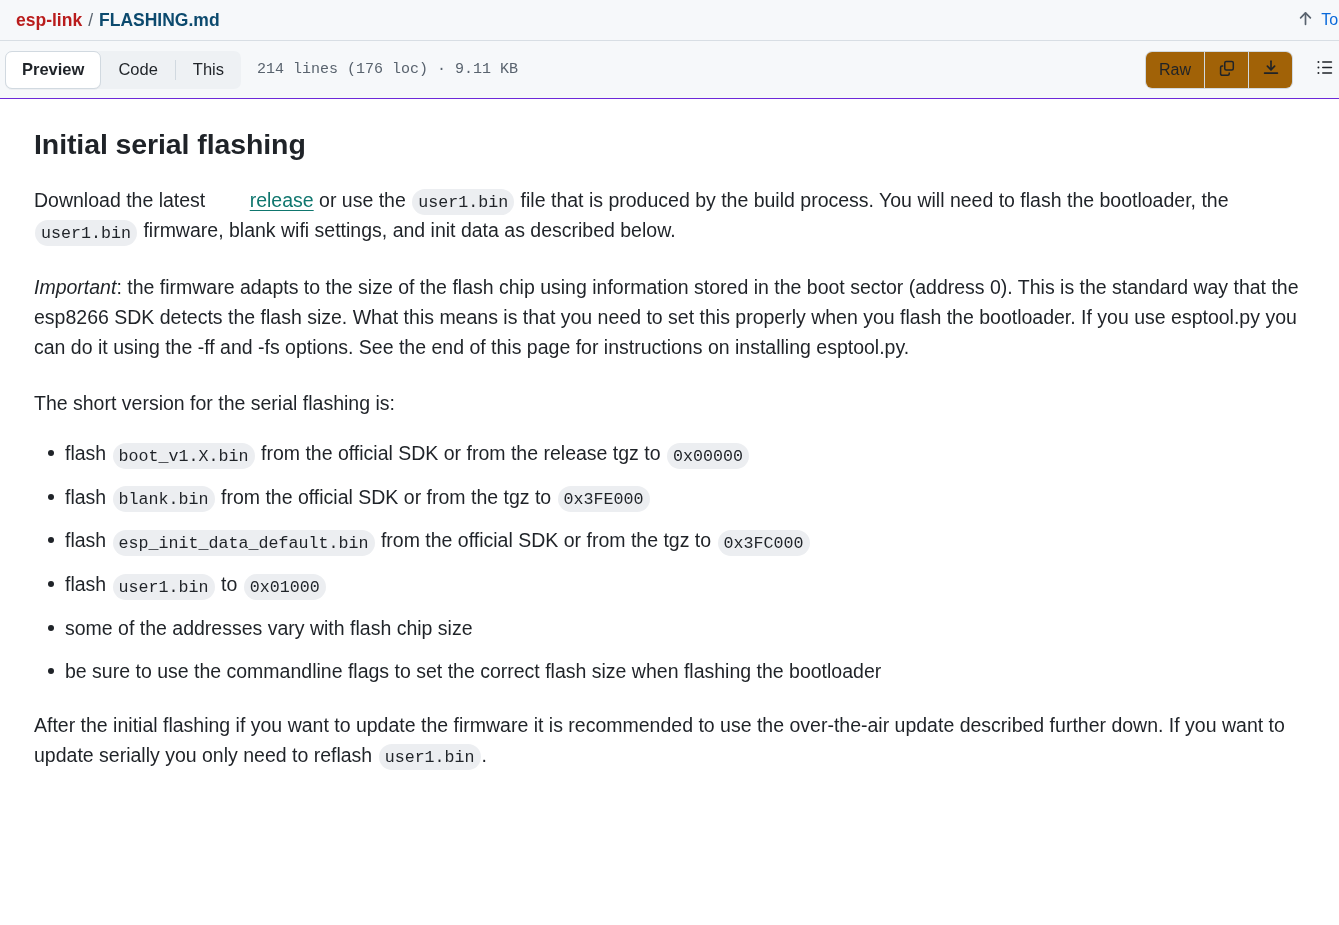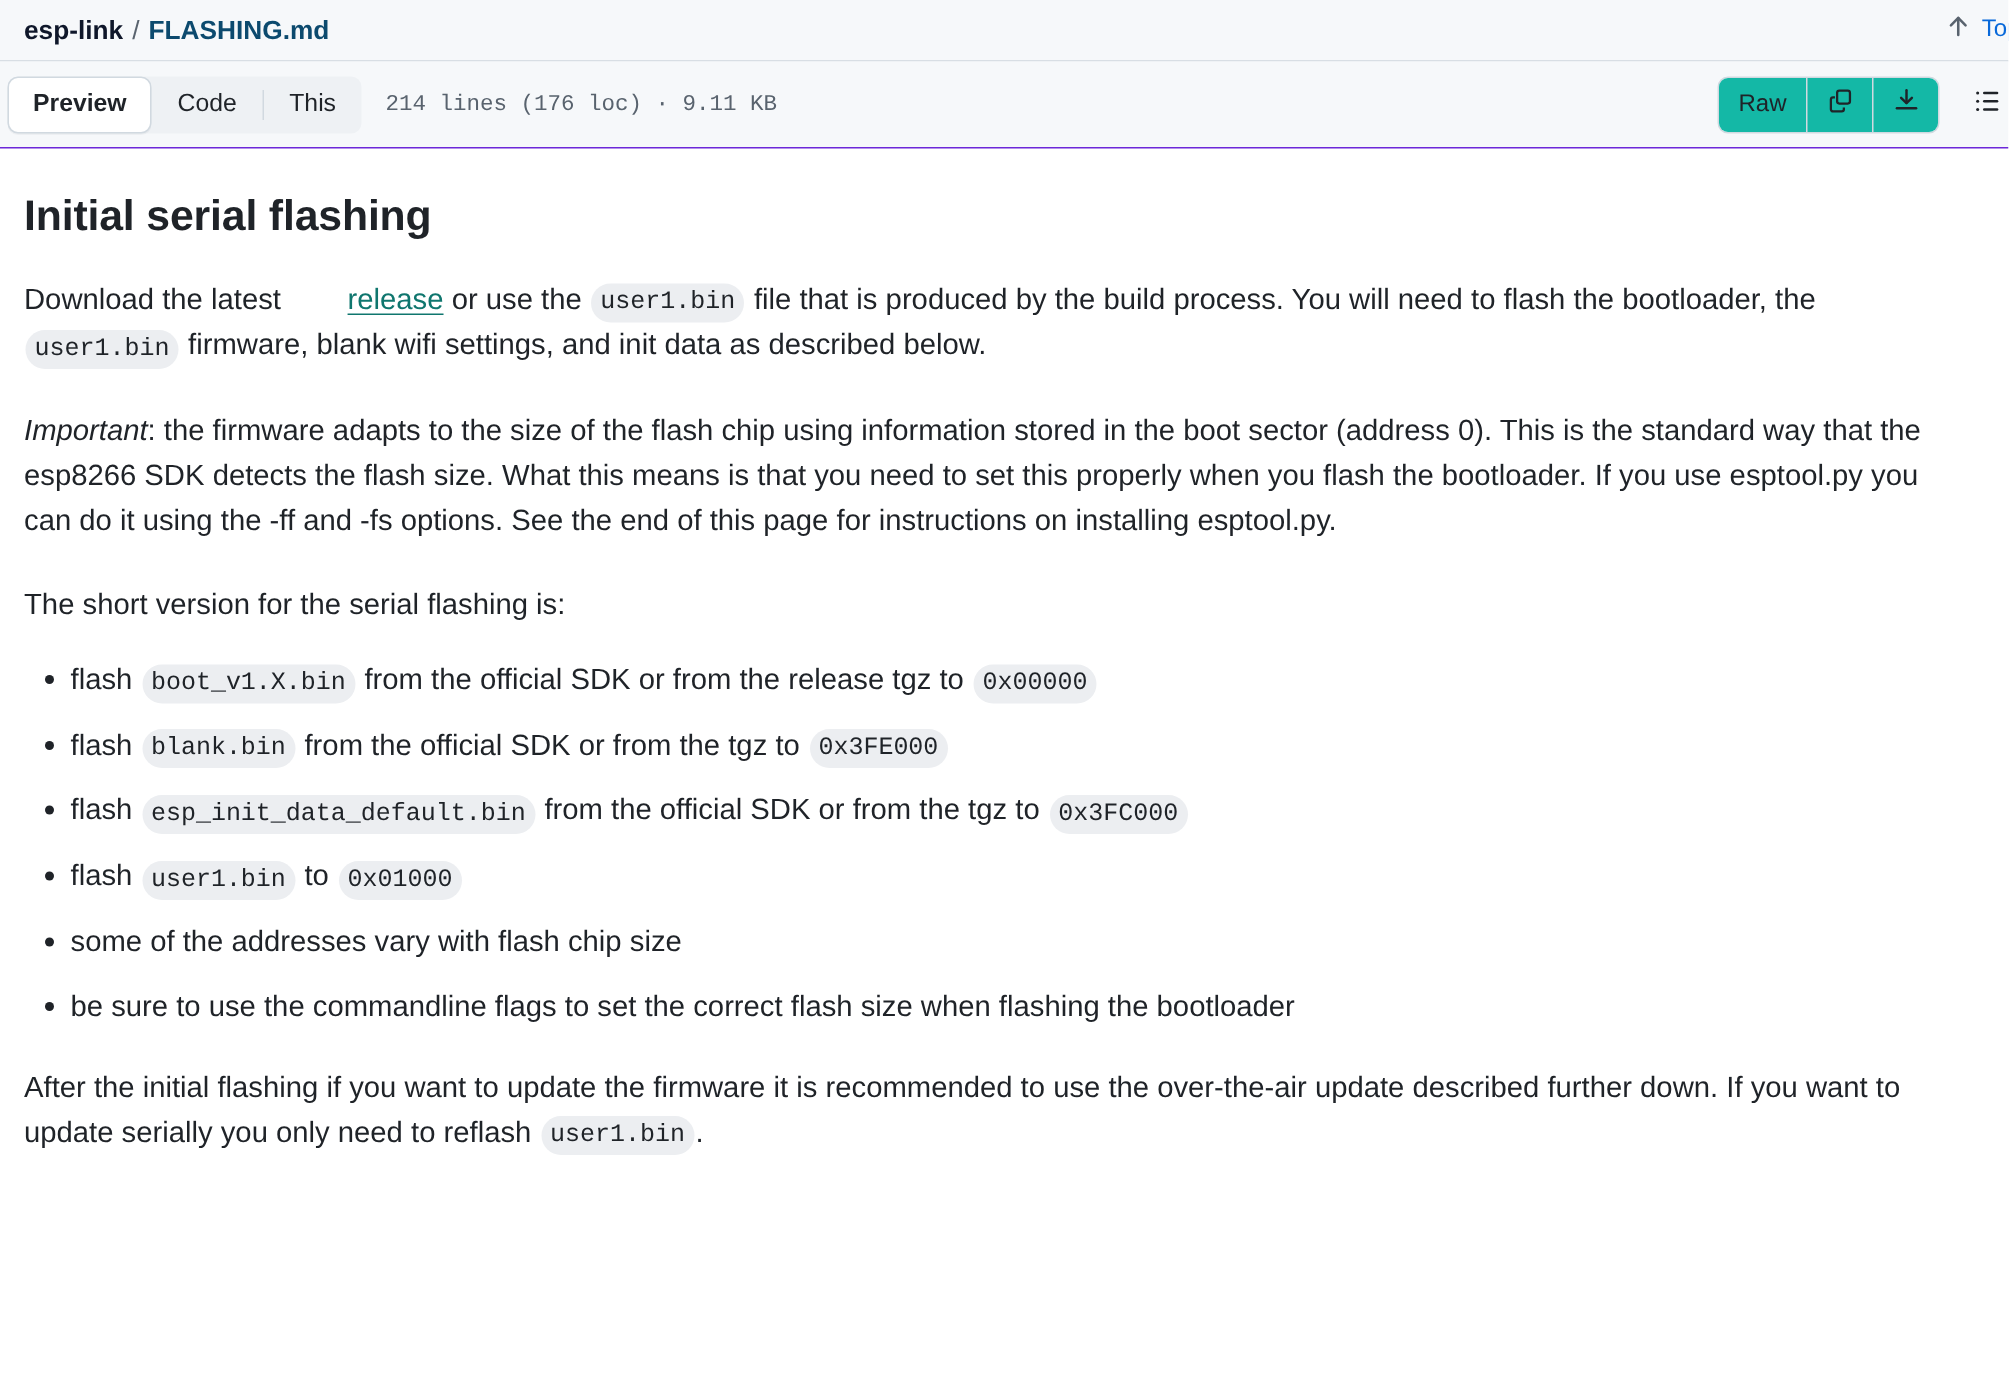--- a/index.html
+++ b/index.html
@@ -21,21 +21,21 @@
     padding: 0 14px 0 16px;
     border-bottom: 1px solid #d8dee4;
   }
   .breadcrumb {
     display: flex;
     align-items: baseline;
     font-size: 17.5px;
     white-space: nowrap;
   }
   .bc-repo {
-    color: #0f172a;
+    color: #b91c1c;
     font-weight: 600;
     text-decoration: none;
     cursor: pointer;
   }
   .bc-sep {
     color: #59636e;
     margin: 0 6px;
     font-weight: 400;
   }
   .bc-file {
@@ -122,40 +122,40 @@
     border: 1px solid #d1d9e0;
     border-radius: 7px;
     overflow: hidden;
     background: #f6f8fa;
   }
   .btn-group > * {
     display: flex;
     align-items: center;
     justify-content: center;
     cursor: pointer;
-    background: #14b8a6;
+    background: #a16207;
   }
   .btn-group > * + * { border-left: 1px solid #d1d9e0; }
   .raw-btn {
     padding: 0 13px;
     font-size: 16px;
     color: #1f2328;
     white-space: nowrap;
   }
   .icon-btn { width: 44px; color: #1f2328; }
   .outline-btn {
     width: 30px; height: 34px;
     display: flex; align-items: center; justify-content: center;
     cursor: pointer; color: #1f2328;
     margin-right: -14px;
   }
 
   
   .markdown-body {
-    padding: 28px 34px 0 16px;
+    padding: 28px 34px 0 34px;
     color: #1f2328;
     font-size: 19.5px;
     line-height: 1.54;
     max-width: 1339px;
   }
   .markdown-body h1 {
     font-size: 28.5px;
     font-weight: 700;
     margin: 0 0 22px 0;
     line-height: 1.25;

